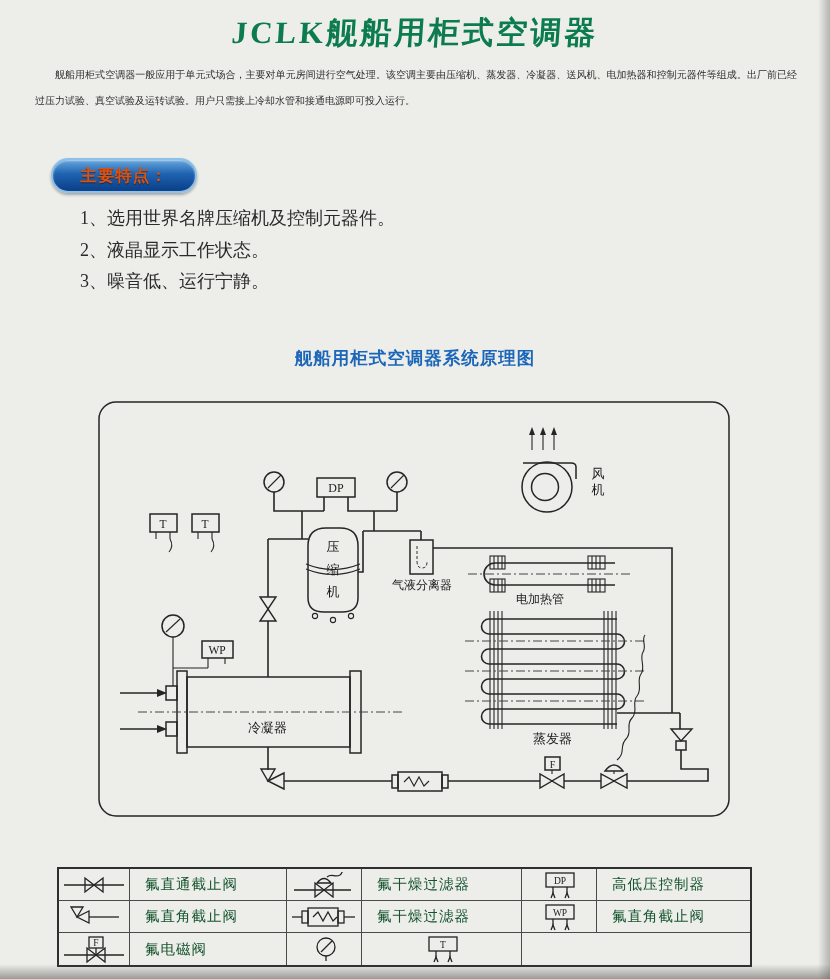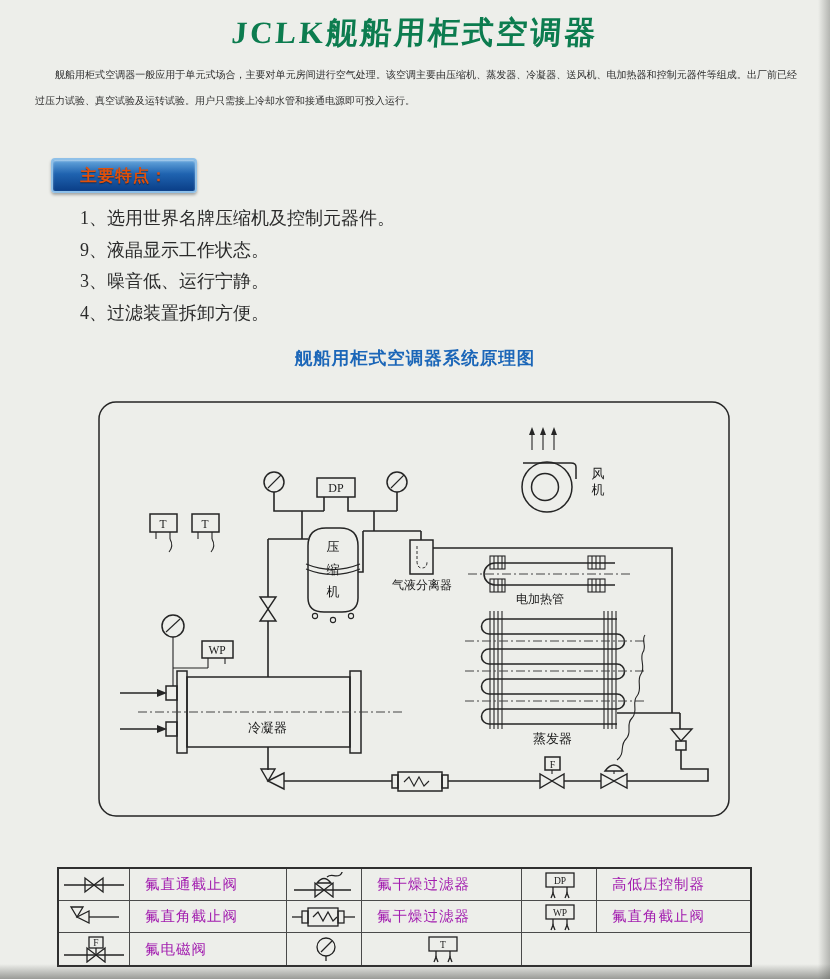--- a/index.html
+++ b/index.html
@@ -3,21 +3,21 @@
 <meta charset="utf-8">
 <style>
   html,body{margin:0;padding:0;background:#c9cac6;}
   #canvas{position:relative;width:830px;height:979px;background:#edeeea;overflow:hidden;
           font-family:"Liberation Serif",serif;color:#222;}
   .abs{position:absolute;}
   #page-title{left:0;top:12px;width:830px;text-align:center;font-size:31px;font-weight:bold;
               color:#0c7c4f;letter-spacing:3px;transform:skewX(-4deg);}
   #intro{left:35px;top:62px;width:762px;font-size:10px;line-height:25.5px;text-align:justify;
          text-indent:2em;color:#2e2e2e;}
-  #features-badge{left:51px;top:158px;width:142px;height:31px;border-radius:4px;
+  #features-badge{left:51px;top:158px;width:142px;height:31px;border-radius:17px;
       background:linear-gradient(180deg,#66a7dd 0%,#1f63b0 45%,#0a3e87 100%);
       border:2px solid #8fc0e8;box-shadow:0 2px 3px rgba(0,0,0,.3), inset 0 1px 2px rgba(255,255,255,.5);
       display:flex;align-items:center;justify-content:center;
       color:#e0500a;font-weight:bold;font-size:16.5px;letter-spacing:1px;
       text-shadow:0 1px 1px rgba(0,0,0,.45);font-family:"Liberation Sans",sans-serif;}
   #features{left:80px;top:203px;width:420px;font-size:18px;line-height:31.5px;color:#2b2b2b;}
   #diagram-title{left:0;top:346px;width:830px;text-align:center;font-size:17.5px;font-weight:bold;
                  color:#1b66b8;letter-spacing:1px;font-family:"Liberation Sans",sans-serif;}
   #schematic{left:95px;top:398px;width:640px;height:424px;}
   svg .pipe{stroke:#252525;stroke-width:1.6;fill:none;}
@@ -29,21 +29,21 @@
   svg .fill{fill:#252525;stroke:none;}
   svg text{font-family:"Liberation Serif",serif;fill:#1a1a1a;}
   .lblC{font-size:13px;} .lblS{font-size:12px;} .ctl{font-size:11.5px;}
   
   #legend{left:57px;top:867px;width:695px;height:100px;border:2px solid #2f2f2f;box-sizing:border-box;
           display:grid;grid-template-columns:71px 157px 75px 160px 75px 153px;grid-auto-rows:32px;}
   #legend .cell{border-right:1px solid #4a4a4a;border-bottom:1px solid #4a4a4a;
                 display:flex;align-items:center;}
   #legend .cell.last{border-right:none;} #legend .cell.bot{border-bottom:none;}
   #legend .sym{justify-content:center;}
-  #legend .lab{padding-left:15px;font-size:14.5px;color:#a21caf;letter-spacing:1px;}
+  #legend .lab{padding-left:15px;font-size:14.5px;color:#14532d;letter-spacing:1px;}
   #legend svg{display:block;}
   #legend svg .s{stroke:#222;stroke-width:1.3;fill:none;}
   #legend svg text{font-size:9.5px;}
   #edge-right{right:0;top:0;width:12px;height:979px;
       background:linear-gradient(to right,rgba(0,0,0,0),rgba(110,112,108,.45));}
   #edge-bottom{left:0;top:964px;width:830px;height:15px;
       background:linear-gradient(to bottom,rgba(0,0,0,0),rgba(85,87,83,.55));}
 </style>
 </head>
 <body>
@@ -53,23 +53,22 @@
   <div id="page-title" class="abs">JCLK舰船用柜式空调器</div>
 
   <div id="intro" class="abs">舰船用柜式空调器一般应用于单元式场合，主要对单元房间进行空气处理。该空调主要由压缩机、蒸发器、冷凝器、送风机、电加热器和控制元器件等组成。出厂前已经过压力试验、真空试验及运转试验。用户只需接上冷却水管和接通电源即可投入运行。</div>
 
   <div id="features-badge" class="abs">
     <span>主要特点：</span>
   </div>
 
   <div id="features" class="abs">
     <div>1、选用世界名牌压缩机及控制元器件。</div>
-    <div>9、液晶显示工作状态。</div>
+    <div>2、液晶显示工作状态。</div>
     <div>3、噪音低、运行宁静。</div>
-    <div>4、过滤装置拆卸方便。</div>
   </div>
 
   <div id="diagram-title" class="abs">舰船用柜式空调器系统原理图</div>
 
   <svg id="schematic" class="abs" viewBox="95 398 640 424">
 
     <rect x="99" y="402" width="630" height="414" rx="17" class="box"></rect>
 
     <g>
       <path class="pipe" d="M274,492 V511 H324"></path>

